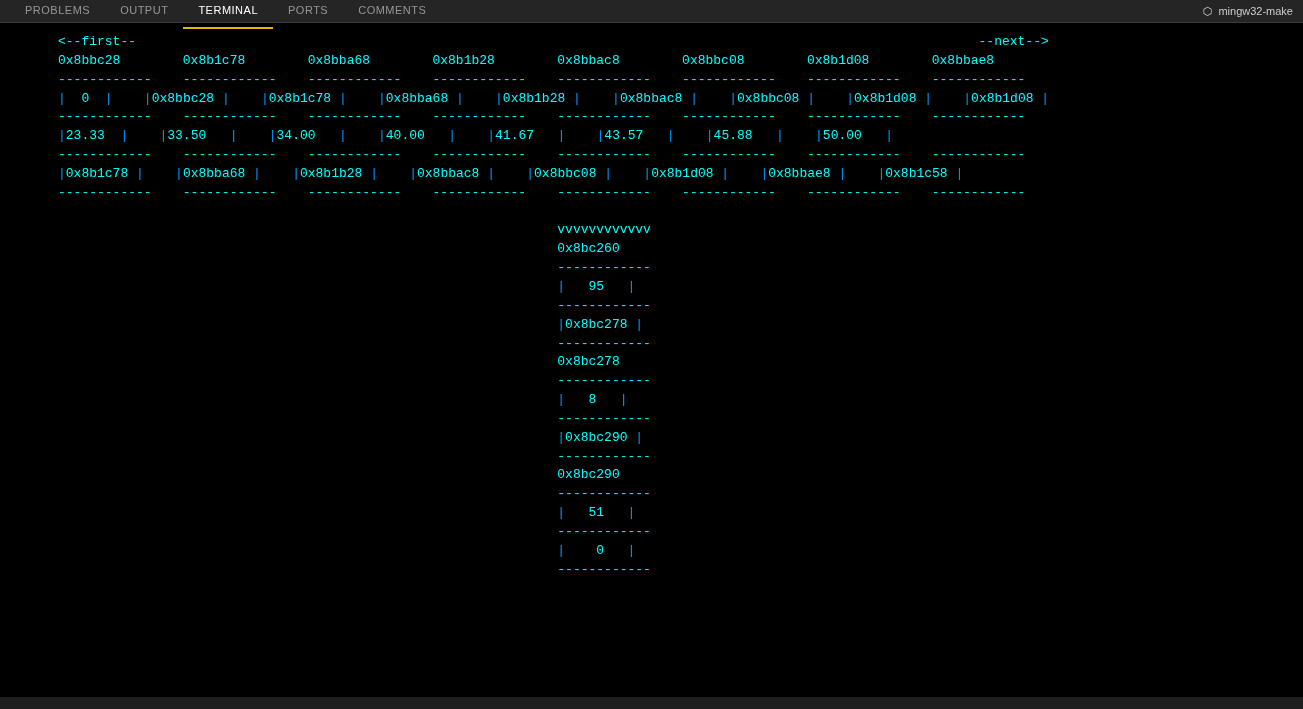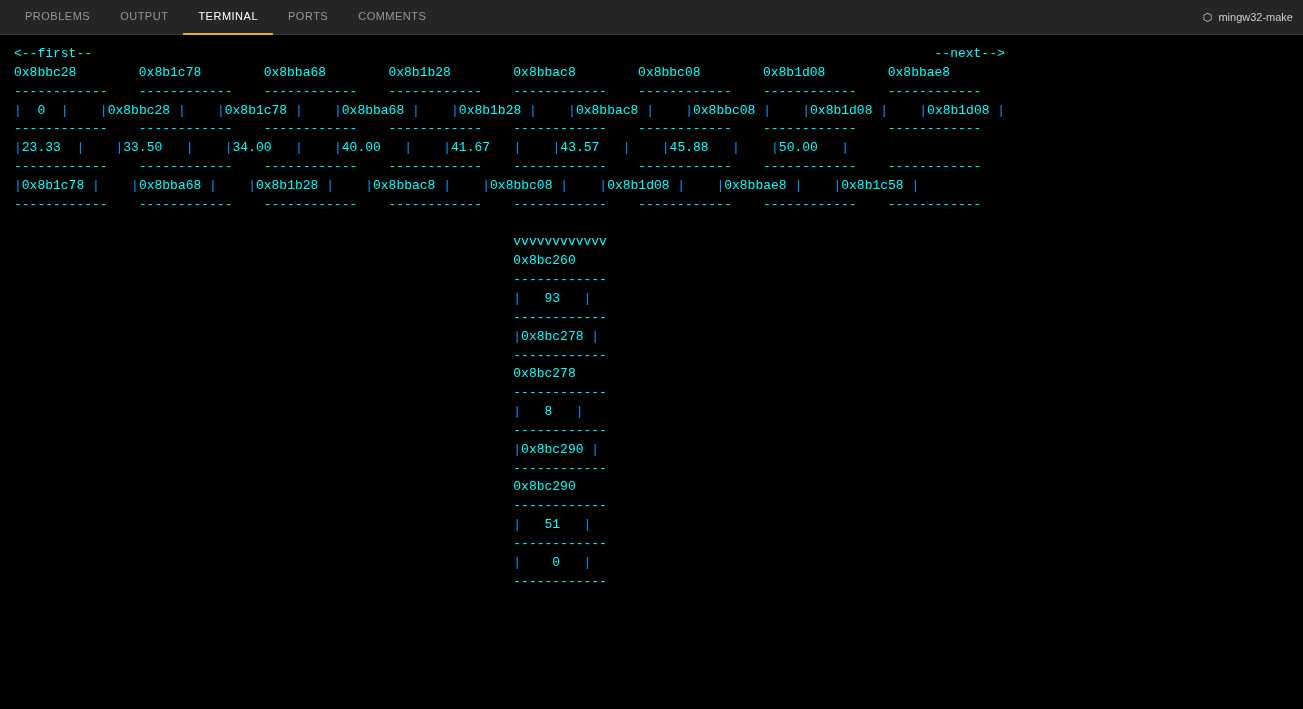--- a/index.html
+++ b/index.html
@@ -12,21 +12,21 @@
       height: 709px;
       overflow: hidden;
     }
 
     
     .tab-bar {
       display: flex;
       align-items: center;
       background: #252526;
       border-bottom: 1px solid #3c3c3c;
-      height: 35px;
+      height: 23px;
       padding: 0 10px;
       position: relative;
     }
     .tab {
       padding: 0 15px;
       height: 35px;
       display: flex;
       align-items: center;
       color: #969696;
       font-size: 11px;
@@ -59,20 +59,21 @@
       overflow: auto;
       color: #00ffff;
       font-family: 'Courier New', Courier, monospace;
       font-size: 13px;
       line-height: 1.45;
     }
 
     .terminal-content {
       white-space: pre;
       color: #00ffff;
+      margin-left: 44px;
     }
 
     .col-line {
       color: #0099ff;
     }
   </style>
 </head>
 <body>
 
 <div class="tab-bar">
@@ -94,21 +95,21 @@
 </span><span class="col-line">|</span><span style="color:#00ffff">  0  </span><span class="col-line">|</span><span style="color:#00ffff">    </span><span class="col-line">|</span><span style="color:#00ffff">0x8bbc28</span><span class="col-line"> |</span><span style="color:#00ffff">    </span><span class="col-line">|</span><span style="color:#00ffff">0x8b1c78</span><span class="col-line"> |</span><span style="color:#00ffff">    </span><span class="col-line">|</span><span style="color:#00ffff">0x8bba68</span><span class="col-line"> |</span><span style="color:#00ffff">    </span><span class="col-line">|</span><span style="color:#00ffff">0x8b1b28</span><span class="col-line"> |</span><span style="color:#00ffff">    </span><span class="col-line">|</span><span style="color:#00ffff">0x8bbac8</span><span class="col-line"> |</span><span style="color:#00ffff">    </span><span class="col-line">|</span><span style="color:#00ffff">0x8bbc08</span><span class="col-line"> |</span><span style="color:#00ffff">    </span><span class="col-line">|</span><span style="color:#00ffff">0x8b1d08</span><span class="col-line"> |</span><span style="color:#00ffff">    </span><span class="col-line">|</span><span style="color:#00ffff">0x8b1d08</span><span class="col-line"> |</span>
 <span style="color:#00ffff">------------    ------------    ------------    ------------    ------------    ------------    ------------    ------------
 </span><span class="col-line">|</span><span style="color:#00ffff">23.33  </span><span class="col-line">|</span><span style="color:#00ffff">    </span><span class="col-line">|</span><span style="color:#00ffff">33.50   </span><span class="col-line">|</span><span style="color:#00ffff">    </span><span class="col-line">|</span><span style="color:#00ffff">34.00   </span><span class="col-line">|</span><span style="color:#00ffff">    </span><span class="col-line">|</span><span style="color:#00ffff">40.00   </span><span class="col-line">|</span><span style="color:#00ffff">    </span><span class="col-line">|</span><span style="color:#00ffff">41.67   </span><span class="col-line">|</span><span style="color:#00ffff">    </span><span class="col-line">|</span><span style="color:#00ffff">43.57   </span><span class="col-line">|</span><span style="color:#00ffff">    </span><span class="col-line">|</span><span style="color:#00ffff">45.88   </span><span class="col-line">|</span><span style="color:#00ffff">    </span><span class="col-line">|</span><span style="color:#00ffff">50.00   </span><span class="col-line">|</span>
 <span style="color:#00ffff">------------    ------------    ------------    ------------    ------------    ------------    ------------    ------------
 </span><span class="col-line">|</span><span style="color:#00ffff">0x8b1c78</span><span class="col-line"> |</span><span style="color:#00ffff">    </span><span class="col-line">|</span><span style="color:#00ffff">0x8bba68</span><span class="col-line"> |</span><span style="color:#00ffff">    </span><span class="col-line">|</span><span style="color:#00ffff">0x8b1b28</span><span class="col-line"> |</span><span style="color:#00ffff">    </span><span class="col-line">|</span><span style="color:#00ffff">0x8bbac8</span><span class="col-line"> |</span><span style="color:#00ffff">    </span><span class="col-line">|</span><span style="color:#00ffff">0x8bbc08</span><span class="col-line"> |</span><span style="color:#00ffff">    </span><span class="col-line">|</span><span style="color:#00ffff">0x8b1d08</span><span class="col-line"> |</span><span style="color:#00ffff">    </span><span class="col-line">|</span><span style="color:#00ffff">0x8bbae8</span><span class="col-line"> |</span><span style="color:#00ffff">    </span><span class="col-line">|</span><span style="color:#00ffff">0x8b1c58</span><span class="col-line"> |</span>
 <span style="color:#00ffff">------------    ------------    ------------    ------------    ------------    ------------    ------------    ------------
 </span>
 <span style="color:#00ffff">                                                                vvvvvvvvvvvv
                                                                 0x8bc260
                                                                 ------------
-                                                                </span><span class="col-line">|</span><span style="color:#00ffff">   93   </span><span class="col-line">|</span><span style="color:#00ffff">
+                                                                </span><span class="col-line">|</span><span style="color:#00ffff">   95   </span><span class="col-line">|</span><span style="color:#00ffff">
                                                                 ------------
                                                                 </span><span class="col-line">|</span><span style="color:#00ffff">0x8bc278</span><span class="col-line"> |</span><span style="color:#00ffff">
                                                                 ------------
                                                                 0x8bc278
                                                                 ------------
                                                                 </span><span class="col-line">|</span><span style="color:#00ffff">   8   </span><span class="col-line">|</span><span style="color:#00ffff">
                                                                 ------------
                                                                 </span><span class="col-line">|</span><span style="color:#00ffff">0x8bc290</span><span class="col-line"> |</span><span style="color:#00ffff">
                                                                 ------------
                                                                 0x8bc290

